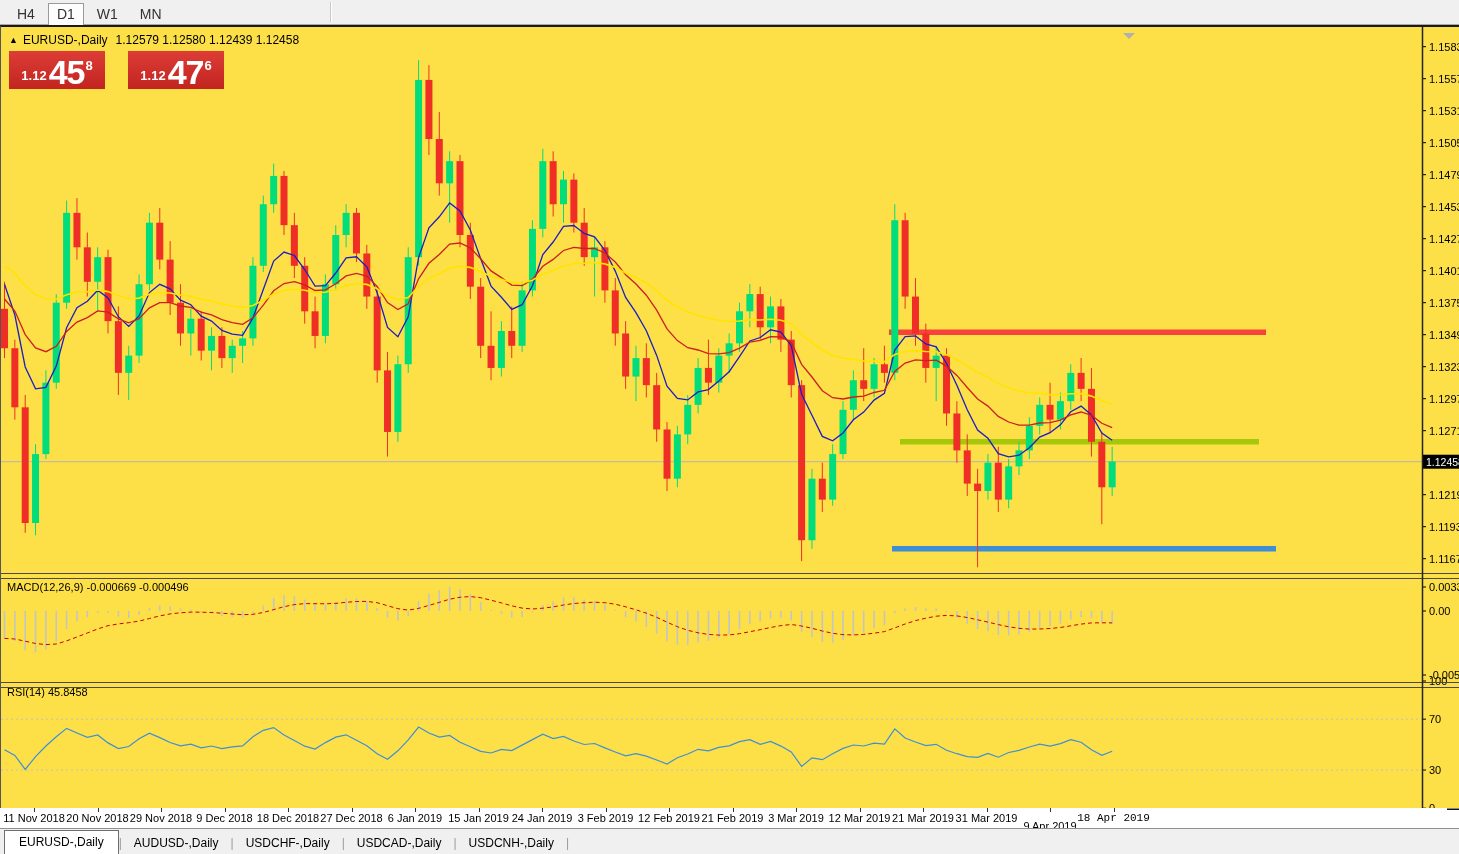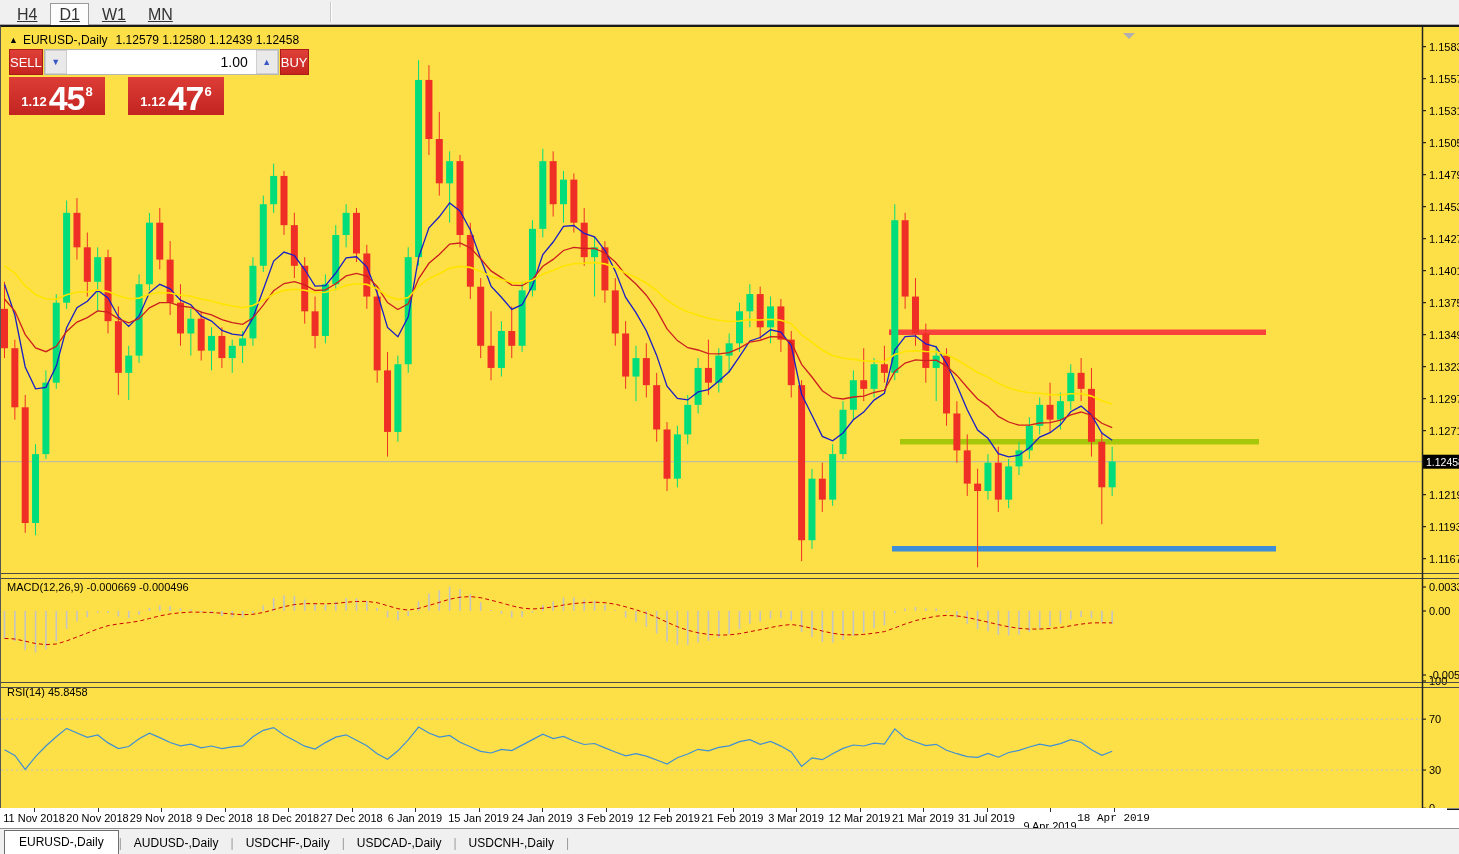--- a/index.html
+++ b/index.html
@@ -4,21 +4,21 @@
 <style>
   * { margin:0; padding:0; box-sizing:border-box; }
   html,body { width:1459px; height:854px; overflow:hidden; }
   body { font-family:"Liberation Sans", sans-serif; background:#f0f0f0; }
   #app { position:relative; width:1459px; height:854px; background:#fff; }
 
   
   #toolbar { position:absolute; left:0; top:0; width:1459px; height:25px;
     background:#f0f0f0; border-bottom:1px solid #a8a8a8; }
   .tf-btn { display:inline-block; margin:3px 2px 0 2px; padding:2px 8px 3px 8px;
-    font-size:16px; color:#333; cursor:default; border:1px solid transparent;text-decoration:underline; }
+    font-size:14px; color:#333; cursor:default; border:1px solid transparent; }
   .tf-btn.active { background:#fdfdfd; border:1px solid #9a9a9a; }
   #tf-wrap { position:absolute; left:6px; top:0; }
   .tb-sep { position:absolute; left:330px; top:2px; width:2px; height:20px;
     border-left:1px solid #c8c8c8; border-right:1px solid #fff; }
 
   
   #chart-area { position:absolute; left:0; top:25px; width:1459px; height:783px;
     background:#fde047; border-top:2px solid #1a1a1a; border-left:1px solid #555; }
   #chart-svg { position:absolute; left:0; top:0; }
 
@@ -74,29 +74,20 @@
     <div id="tf-wrap"><span class="tf-btn">H4</span><span class="tf-btn active">D1</span><span class="tf-btn">W1</span><span class="tf-btn">MN</span></div>
     <div class="tb-sep"></div>
   </div>
 
   <div id="chart-area">
     <div id="sym-header">
       <span class="tri">▲</span><span>EURUSD-,Daily</span><span class="ohlc">1.12579 1.12580 1.12439 1.12458</span>
     </div>
 
     <div id="trade-widget">
-      <div id="tw-top">
-        <div id="tw-sell" class="tw-btn">SELL</div>
-        <div id="tw-spin">
-          <div class="spin-btn">▼</div>
-          <input id="tw-vol" value="1.00" style="">
-          <div class="spin-btn">▲</div>
-        </div>
-        <div id="tw-buy" class="tw-btn">BUY</div>
-      </div>
       <div id="tw-quotes">
         <div id="q-sell" class="q-panel">
           <span class="q-small">1.12</span>
           <span class="q-big">45</span>
           <span class="q-sup">8</span>
         </div>
         <div id="q-buy" class="q-panel">
           <span class="q-small">1.12</span>
           <span class="q-big">47</span>
           <span class="q-sup">6</span>
@@ -533,21 +524,21 @@
       <div class="date-lbl" style="left: 669px;">12 Feb 2019</div>
       <div class="date-tick" style="left: 732.5px;"></div>
       <div class="date-lbl" style="left: 732.5px;">21 Feb 2019</div>
       <div class="date-tick" style="left: 796px;"></div>
       <div class="date-lbl" style="left: 796px;">3 Mar 2019</div>
       <div class="date-tick" style="left: 859.5px;"></div>
       <div class="date-lbl" style="left: 859.5px;">12 Mar 2019</div>
       <div class="date-tick" style="left: 923px;"></div>
       <div class="date-lbl" style="left: 923px;">21 Mar 2019</div>
       <div class="date-tick" style="left: 986.5px;"></div>
-      <div class="date-lbl" style="left: 986.5px;">31 Jul 2019</div>
+      <div class="date-lbl" style="left: 986.5px;">31 Mar 2019</div>
       <div class="date-tick" style="left: 1050px;"></div>
       <div class="date-lbl" style="left: 1050px; margin-top: 8px;">9 Apr 2019</div>
       <div class="date-tick" style="left: 1113.5px;"></div>
       <div class="date-lbl" style="left: 1113.5px; font-family: Liberation Mono, monospace;">18 Apr 2019</div>
     </div>
 
   <div id="tab-bar">
       <span class="sym-tab active">EURUSD-,Daily</span>
       <span class="tab-sep">|</span>
       <span class="sym-tab">AUDUSD-,Daily</span>

